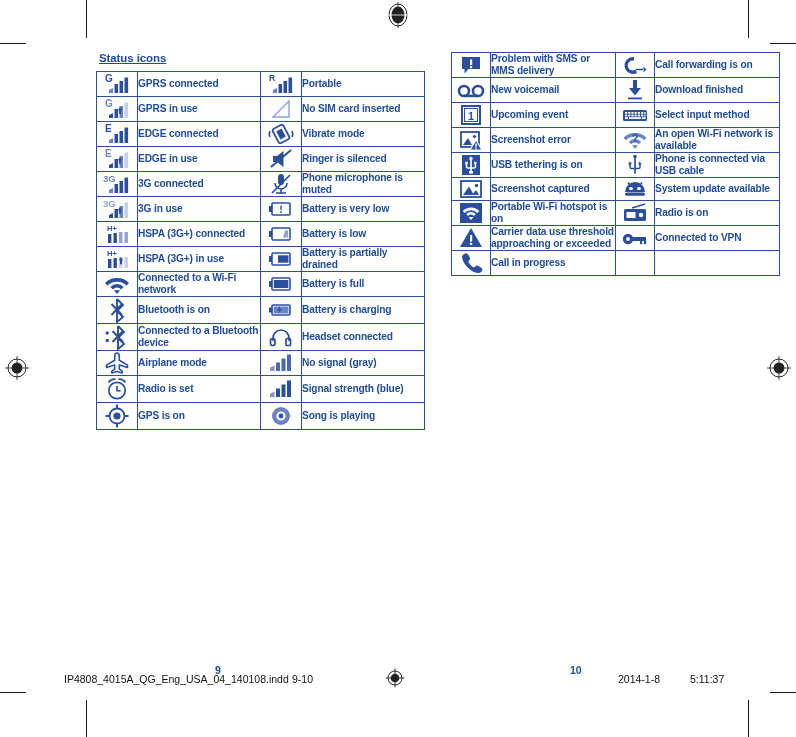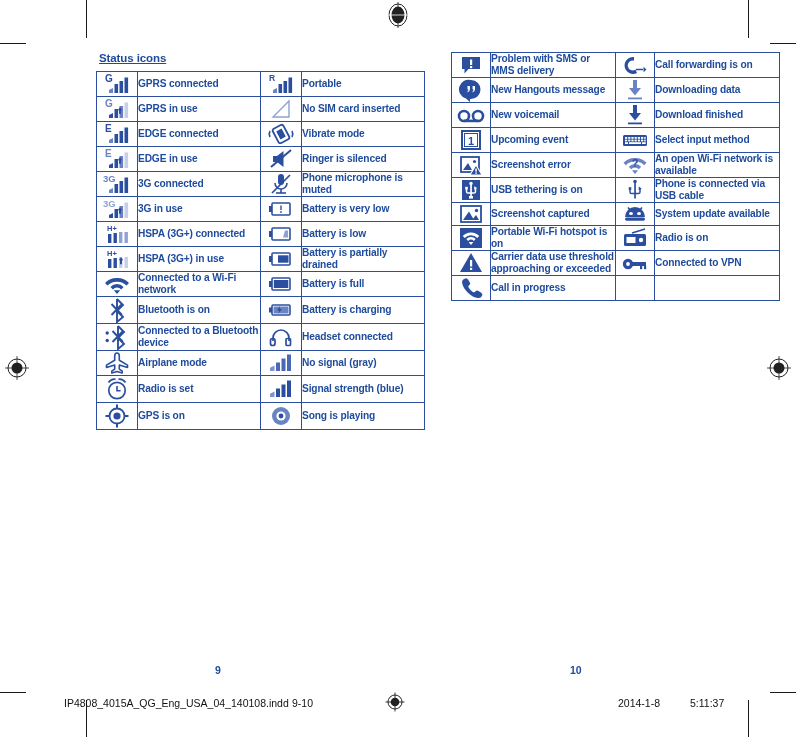--- a/index.html
+++ b/index.html
@@ -88,21 +88,21 @@
     font-weight: bold;
     color: #1e4b9c;
     top: 664px;
   }
   .page-num-left  { left: 215px; }
   .page-num-right { left: 570px; }
 
   .footer-bar {
     position: absolute;
     left: 0;
-    top: 684px;
+    top: 660px;
     width: 631px;
     height: 45px;
   }
   .footer-text {
     position: absolute;
     font-size: 10.5px;
     color: #111111;
     font-family: "Liberation Sans", sans-serif;
     white-space: nowrap;
   }
@@ -474,38 +474,20 @@
       <td class="icon-cell">
         <span class="ico"><svg width="26" height="22" viewBox="0 0 26 22">
           <path d="M12 3 a8.5 8.5 0 1 0 3 16 l-1.5-3.4 a5 5 0 1 1 -1.5-9 z" fill="#2b4f9e"></path>
           <line x1="14" y1="15.5" x2="21" y2="15.5" stroke="#2b4f9e" stroke-width="1.5"></line>
           <polygon points="21.5,12.8 24.5,15.5 21.5,18.2" fill="#2b4f9e"></polygon>
         </svg></span>
       </td>
       <td class="label-cell">Call forwarding is on</td>
     </tr>
 
-    <tr>
-      <td class="icon-cell">
-        <span class="ico"><svg width="26" height="24" viewBox="0 0 26 24">
-          <path d="M13 2 a9.5 9.5 0 0 1 0 19 h-1 v3 l-4-3.6 A9.5 9.5 0 0 1 13 2z" fill="#2b4f9e"></path>
-          <path d="M9.5 8 h2.4 v3.2 q0 2.6-2.4 3.4 v-1.4 q1-.5 1-1.8 h-1z" fill="#ffffff"></path>
-          <path d="M14.6 8 H17 v3.2 q0 2.6-2.4 3.4 v-1.4 q1-.5 1-1.8 h-1z" fill="#ffffff"></path>
-        </svg></span>
-      </td>
-      <td class="label-cell">New Hangouts message</td>
-      <td class="icon-cell">
-        <span class="ico"><svg width="24" height="24" viewBox="0 0 24 24">
-          <rect x="10" y="2" width="4" height="9" fill="#6a83c4"></rect>
-          <polygon points="6,10 18,10 12,17.5" fill="#6a83c4"></polygon>
-          <rect x="5" y="19.5" width="14" height="1.8" fill="#6a83c4"></rect>
-        </svg></span>
-      </td>
-      <td class="label-cell">Downloading data</td>
-    </tr>
 
     <tr>
       <td class="icon-cell">
         <span class="ico"><svg width="30" height="20" viewBox="0 0 30 20">
           <circle cx="8" cy="11" r="5" fill="none" stroke="#2b4f9e" stroke-width="2.6"></circle>
           <circle cx="22" cy="11" r="5" fill="none" stroke="#2b4f9e" stroke-width="2.6"></circle>
           <rect x="8" y="14.6" width="14" height="2.6" fill="#2b4f9e"></rect>
         </svg></span>
       </td>
       <td class="label-cell">New voicemail</td>

